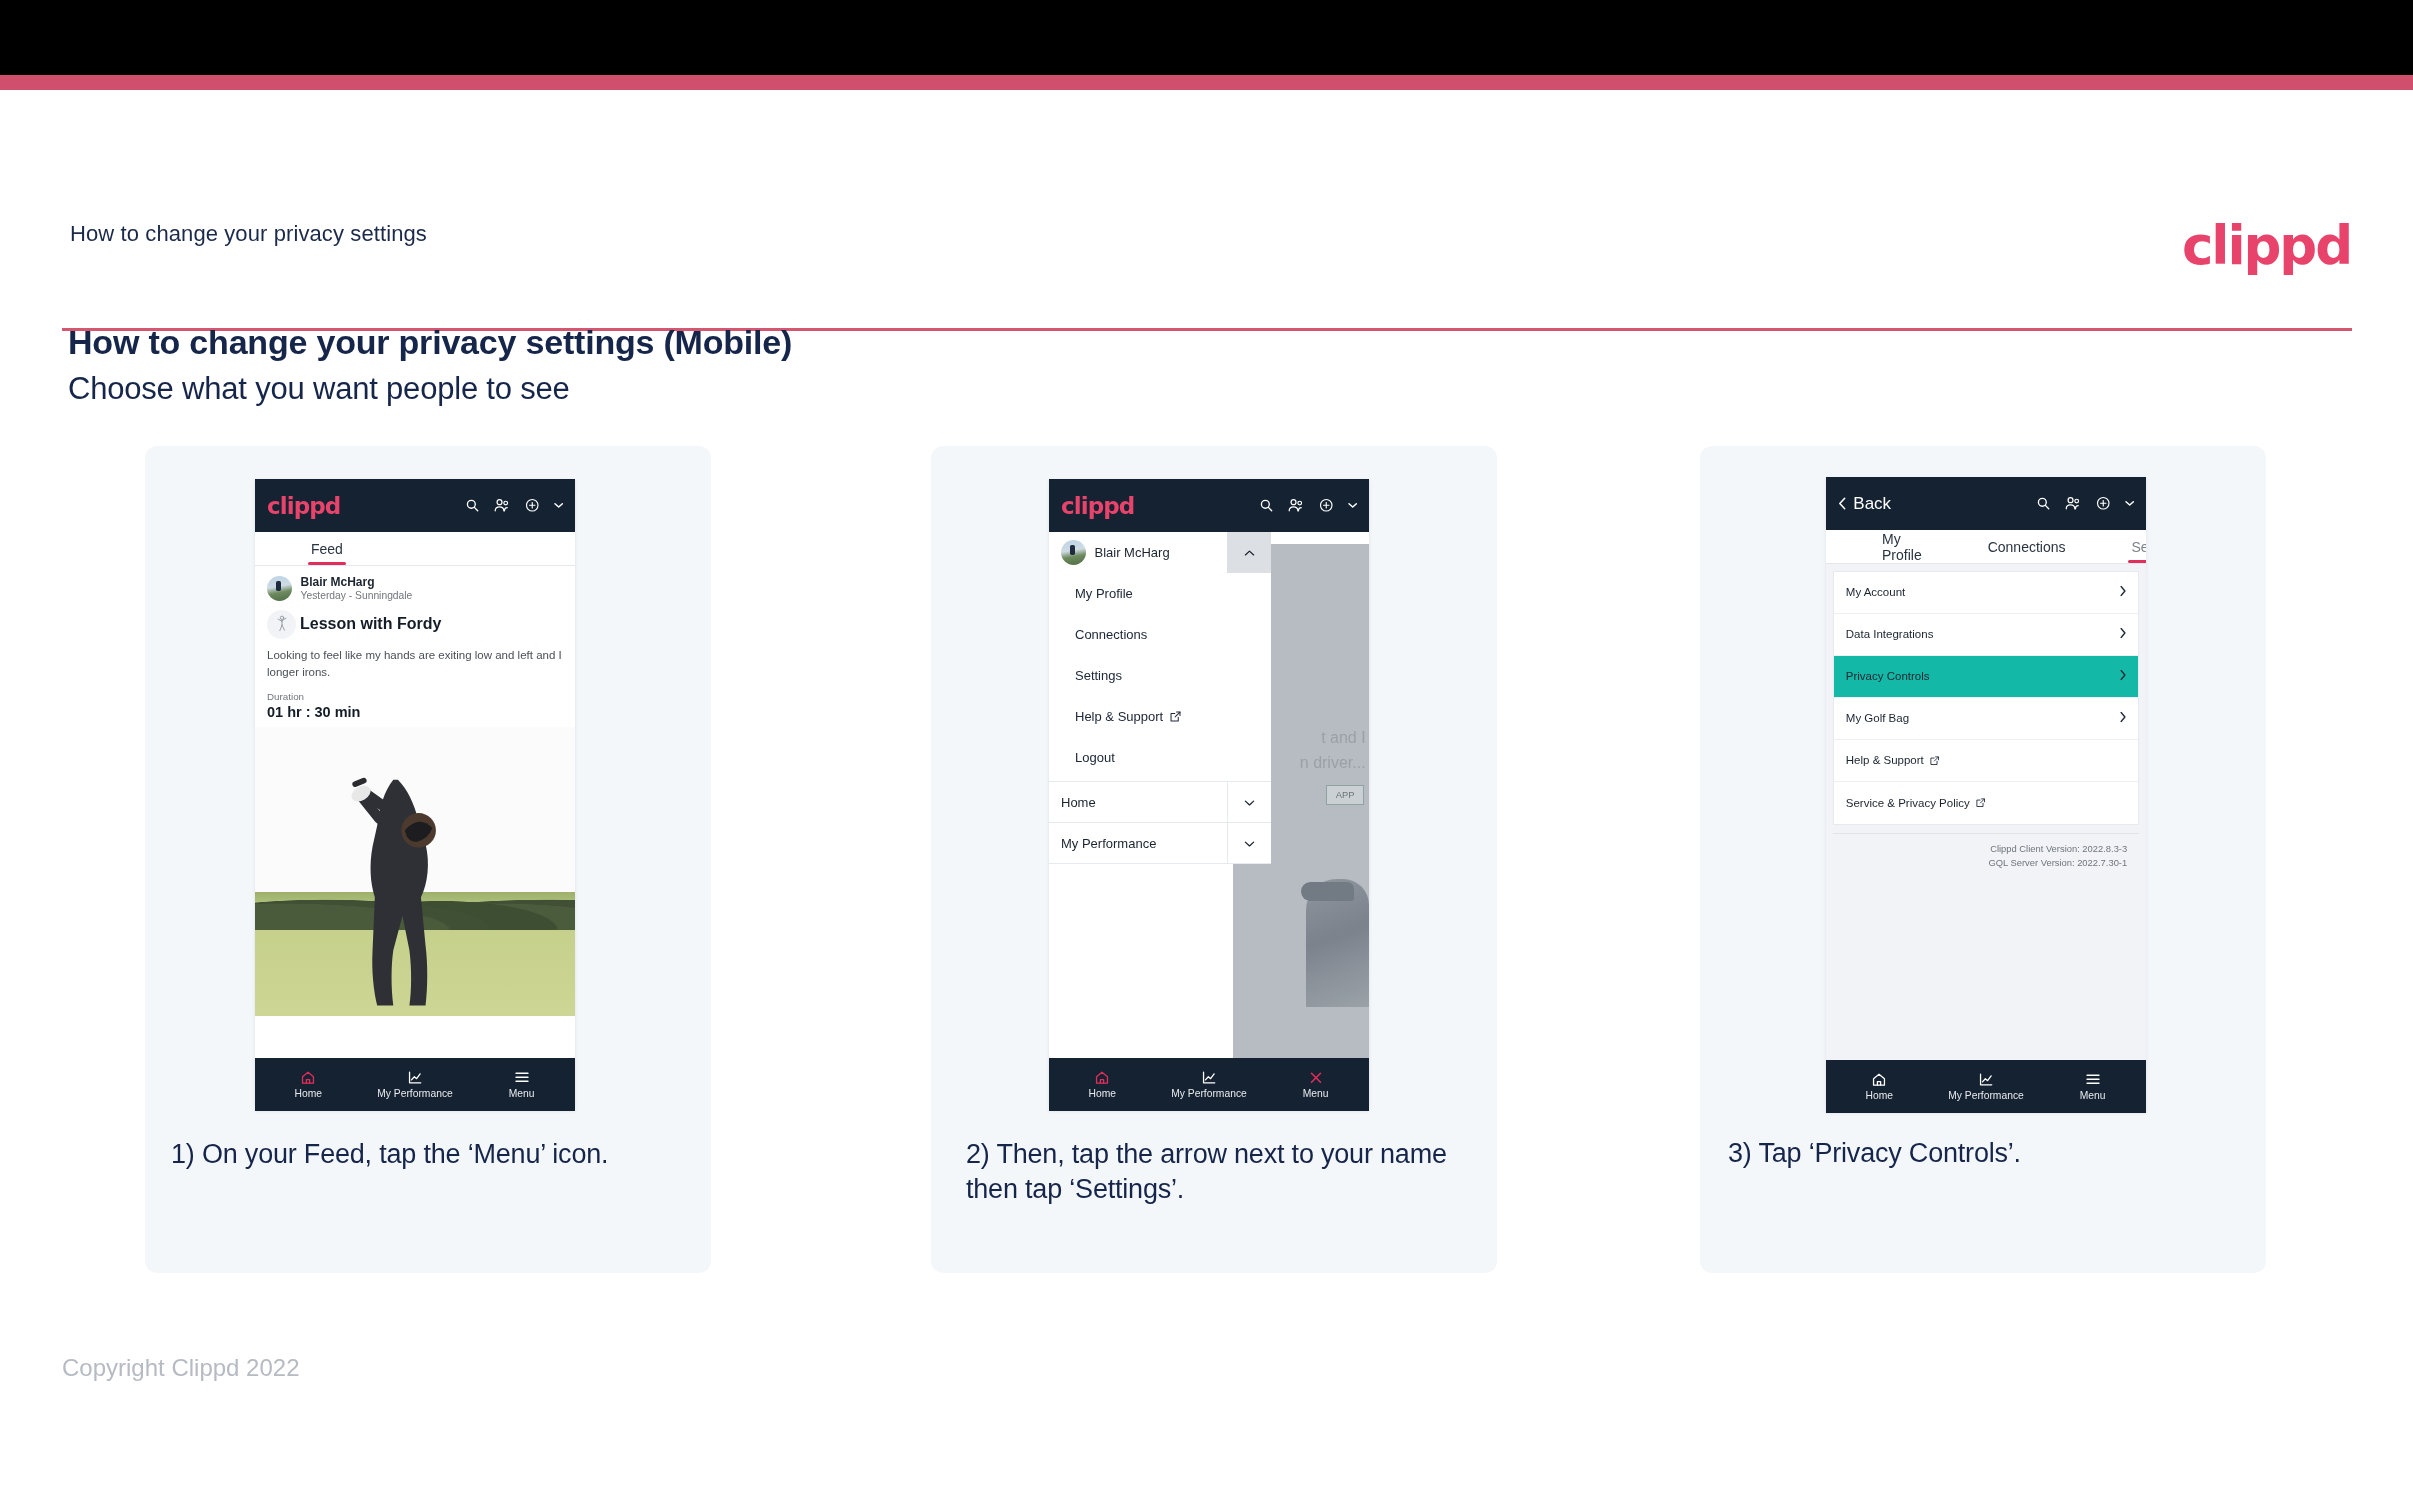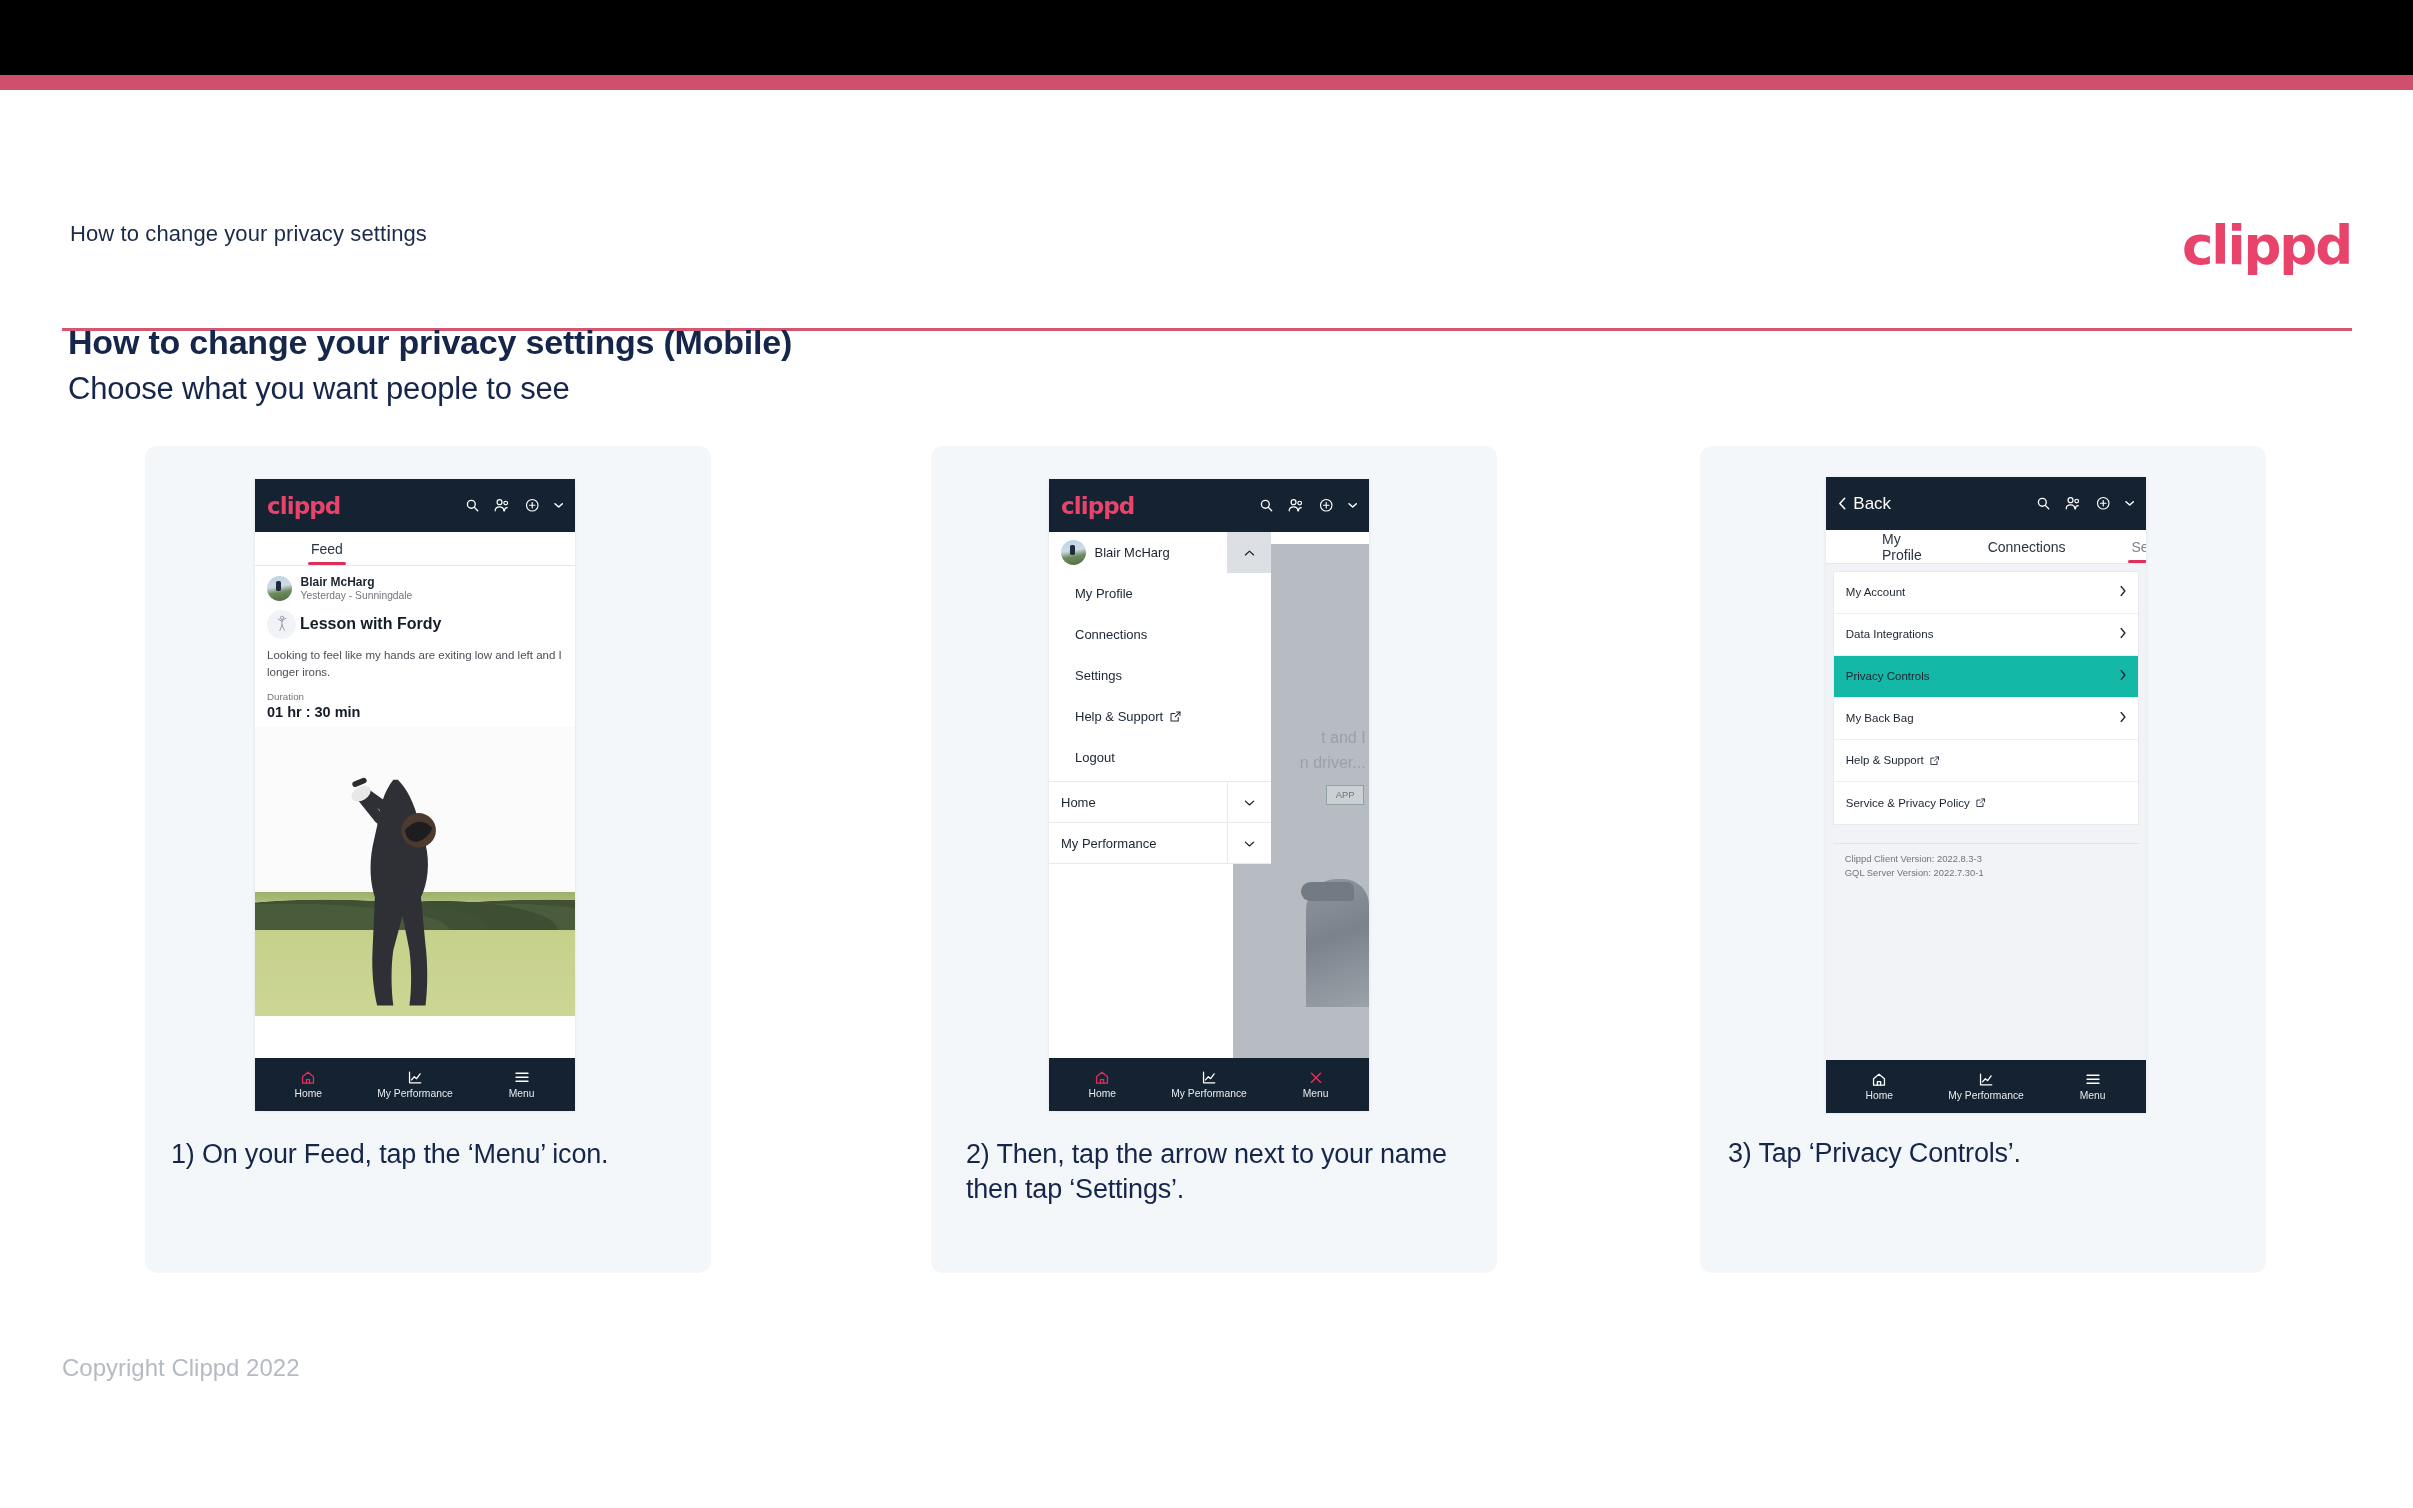--- a/index.html
+++ b/index.html
@@ -233,23 +233,23 @@
   .settings-card { background:#ffffff; border:0.9px solid #e6e9ed; }
   .set-row {
     height:42px; display:flex; align-items:center; padding:0 12px;
     font-size:11.5px; color:#1b2430; border-bottom:0.9px solid #edeff2;
     position:relative; gap:6px;
   }
   .set-row:last-child { border-bottom:none; }
   .set-row.sel { background:#14b8a6; }
   .set-row .rchev { position:absolute; right:12px; top:50%; transform:translateY(-50%); }
   .set-versions {
-    margin-top:18px; padding:8.5px 12px 0 12px;
+    margin-top:8px; padding:8.5px 12px 0 12px;
     border-top:0.9px solid #e0e3e8;
-    font-size:9.4px; color:#6f757d; line-height:1.5;
+    font-size:9.4px; color:#6f757d; line-height:1.5;text-align:right;
   }
 
   
   .footer {
     position:absolute; left:62px; top:1354px;
     font-size:24px; color:#b6bac2;
   }
 </style>
 </head>
 <body>
@@ -589,21 +589,21 @@
       </div>
       <div class="set-row sel">
         <span>Privacy Controls</span>
         <span class="rchev">
           <svg width="7.7" height="11" viewBox="0 0 10 16" fill="none" stroke="#20293a" stroke-width="2" stroke-linecap="round" stroke-linejoin="round">
               <polyline points="2.5,1.5 8,8 2.5,14.5"></polyline>
             </svg>
         </span>
       </div>
       <div class="set-row">
-        <span>My Back Bag</span>
+        <span>My Golf Bag</span>
         <span class="rchev">
           <svg width="7.7" height="11" viewBox="0 0 10 16" fill="none" stroke="#20293a" stroke-width="2" stroke-linecap="round" stroke-linejoin="round">
               <polyline points="2.5,1.5 8,8 2.5,14.5"></polyline>
             </svg>
         </span>
       </div>
       <div class="set-row">
         <span>Help &amp; Support</span>
         <span class="ico">
           <svg width="9.4" height="9.4" viewBox="0 0 16 16" fill="none" stroke="#20293a" stroke-width="1.5" stroke-linecap="round" stroke-linejoin="round">

